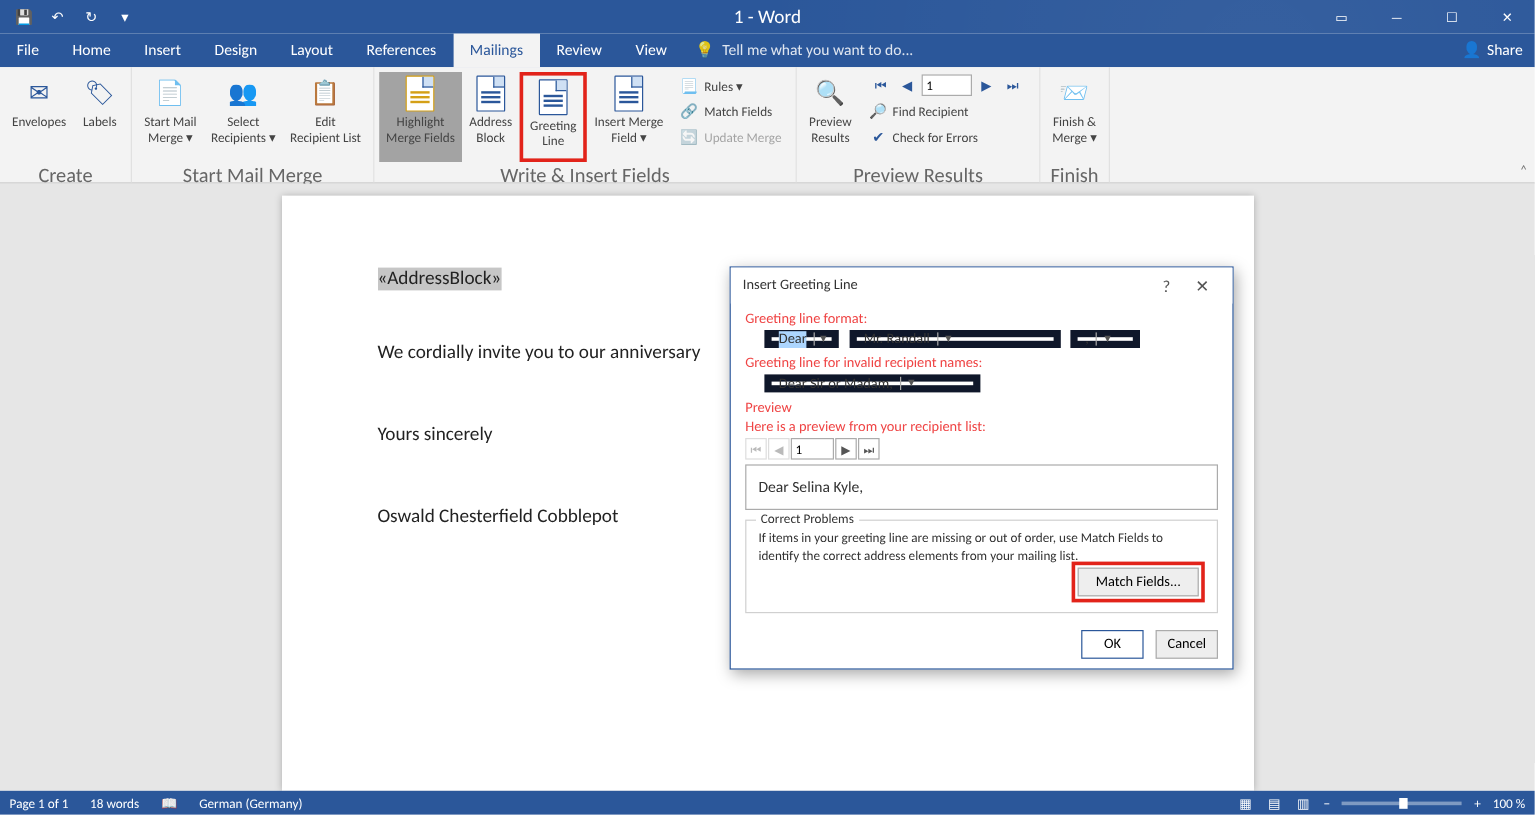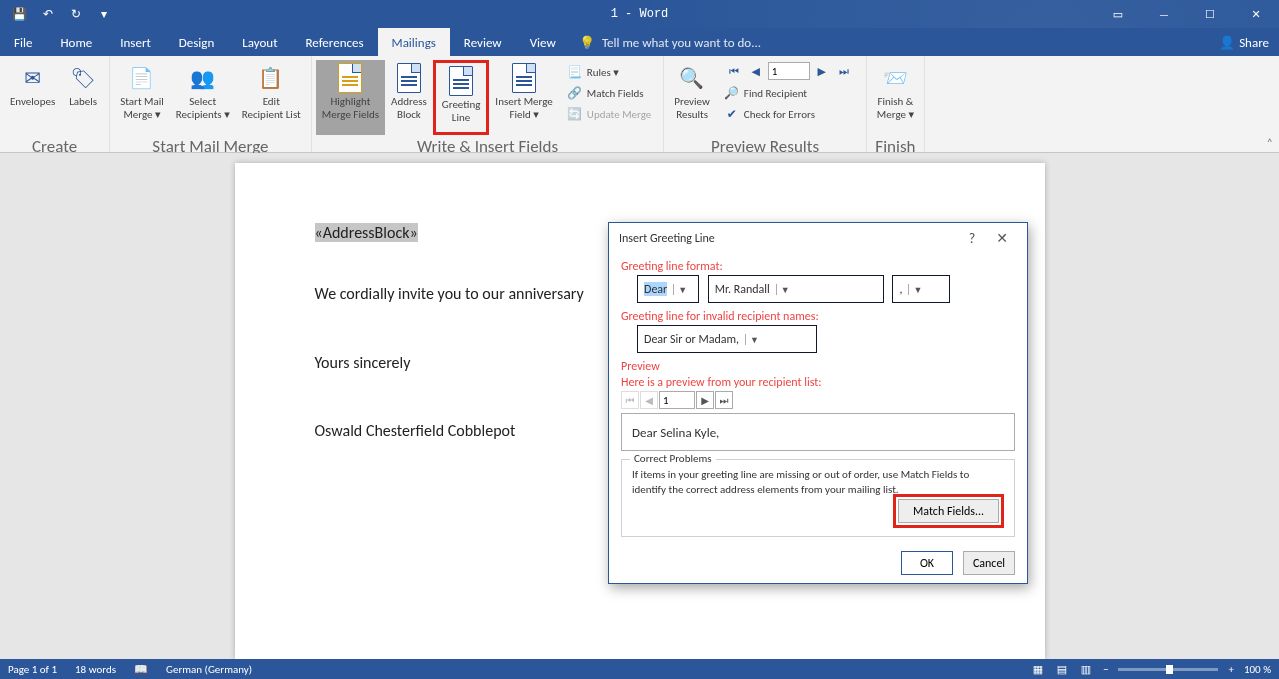--- a/index.html
+++ b/index.html
@@ -1,20 +1,20 @@
 <!DOCTYPE html>
 <html><head>
 <meta charset="utf-8">
 <style>
 * { margin:0; padding:0; box-sizing:border-box; font-family:"Segoe UI",Calibri,sans-serif; }
 body { background:#fff; width:1279px; height:679px; overflow:hidden; position:relative; }
 .titlebar { height:28px; background:#2b579a; display:flex; align-items:center; color:#fff; font-size:12px; position:relative; background-image:radial-gradient(circle at 1050px 50px, rgba(255,255,255,0.05) 0%, transparent 40%); }
 .qat { display:flex; align-items:center; padding-left:8px; gap:4px; }
 .qat-btn { width:24px; height:24px; display:flex; align-items:center; justify-content:center; color:#fff; font-size:12px; }
-.title-center { position:absolute; left:50%; transform:translateX(-50%); font-size:12px;font-family:Liberation Mono, monospace; }
+.title-center { position:absolute; left:50%; transform:translateX(-50%); font-size:16px; }
 .win-btns { position:absolute; right:0; top:0; display:flex; height:28px; }
 .win-btn { width:46px; display:flex; align-items:center; justify-content:center; color:#fff; font-size:11px; }
 .menubar { height:28px; background:#2b579a; display:flex; align-items:center; color:#fff; font-size:13px; position:relative; }
 .menubar .tab { padding:0 14px; height:28px; display:flex; align-items:center; cursor:pointer; }
 .menubar .tab.active { background:#f3f3f3; color:#2b579a; }
 .menubar .tab.file { background:transparent; }
 .tell-me { display:flex; align-items:center; color:#fff; opacity:0.85; padding-left:10px; }
 .tell-me .bulb { margin-right:6px; }
 .share { position:absolute; right:10px; top:0; height:28px; display:flex; align-items:center; color:#fff; font-size:13px; gap:4px; }
 .ribbon { height:97px; background:#f3f3f3; display:flex; border-bottom:1px solid #c6c6c6; position:relative; }
@@ -43,21 +43,21 @@
 .zoom-slider { width:100px; height:3px; background:rgba(255,255,255,0.4); position:relative; }
 .zoom-slider .thumb { position:absolute; left:48px; top:-3px; width:7px; height:9px; background:#fff; }
 
 .dlg { position:absolute; left:608px; top:222px; width:420px; background:#fff; border:1px solid #2b579a; box-shadow:2px 4px 12px rgba(0,0,0,0.35); font-size:12px; }
 .dlg-title { height:30px; background:#fff; display:flex; align-items:center; padding:0 10px; color:#333; border-bottom:0; }
 .dlg-title .sp { flex:1; }
 .dlg-title .btn { width:30px; text-align:center; color:#555; cursor:pointer; font-size:14px; }
 .dlg-body { padding:6px 12px 6px 12px; color:#333; }
 .dlg-row { margin-bottom:4px; }
 .dlg-lbl { color:#ef4444; margin-bottom:2px; }
-.dd { display:inline-flex; height:28px; border:1px solid #0f172a; align-items:center; background:#fff; }
+.dd { display:inline-flex; height:15px; border:6px solid #0f172a; align-items:center; background:#fff; }
 .dd .val { padding:0 6px; font-size:12px; }
 .dd .arr { width:18px; text-align:center; border-left:1px solid #ababab; color:#555; font-size:9px; }
 .preview-box { border:1px solid #ababab; padding:8px 10px; margin-top:4px; font-size:13px; color:#333; height:38px; display:flex; align-items:center; }
 .nav-mini { display:flex; align-items:center; gap:1px; margin-bottom:4px; }
 .nav-mini .nb { width:18px; height:18px; border:1px solid #ababab; display:flex; align-items:center; justify-content:center; font-size:10px; color:#555; background:#fff; cursor:pointer; }
 .nav-mini .ni { width:36px; height:18px; border:1px solid #ababab; font-size:11px; padding-left:3px; }
 .correct-problems { border:1px solid #d0d0d0; margin-top:8px; padding:8px 10px 12px 10px; position:relative; }
 .correct-problems .cp-title { position:absolute; top:-8px; left:8px; background:#fff; padding:0 4px; font-size:11px; color:#333; }
 .cp-txt { font-size:11px; color:#333; line-height:1.35; }
 .match-btn { position:absolute; right:10px; bottom:8px; }

